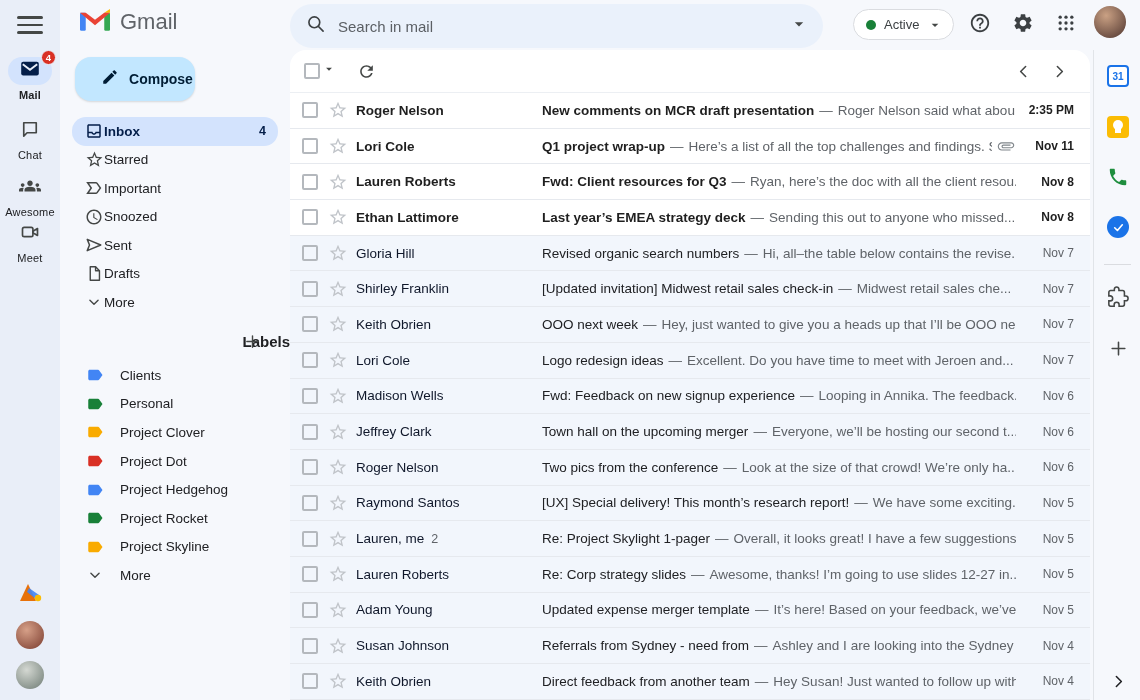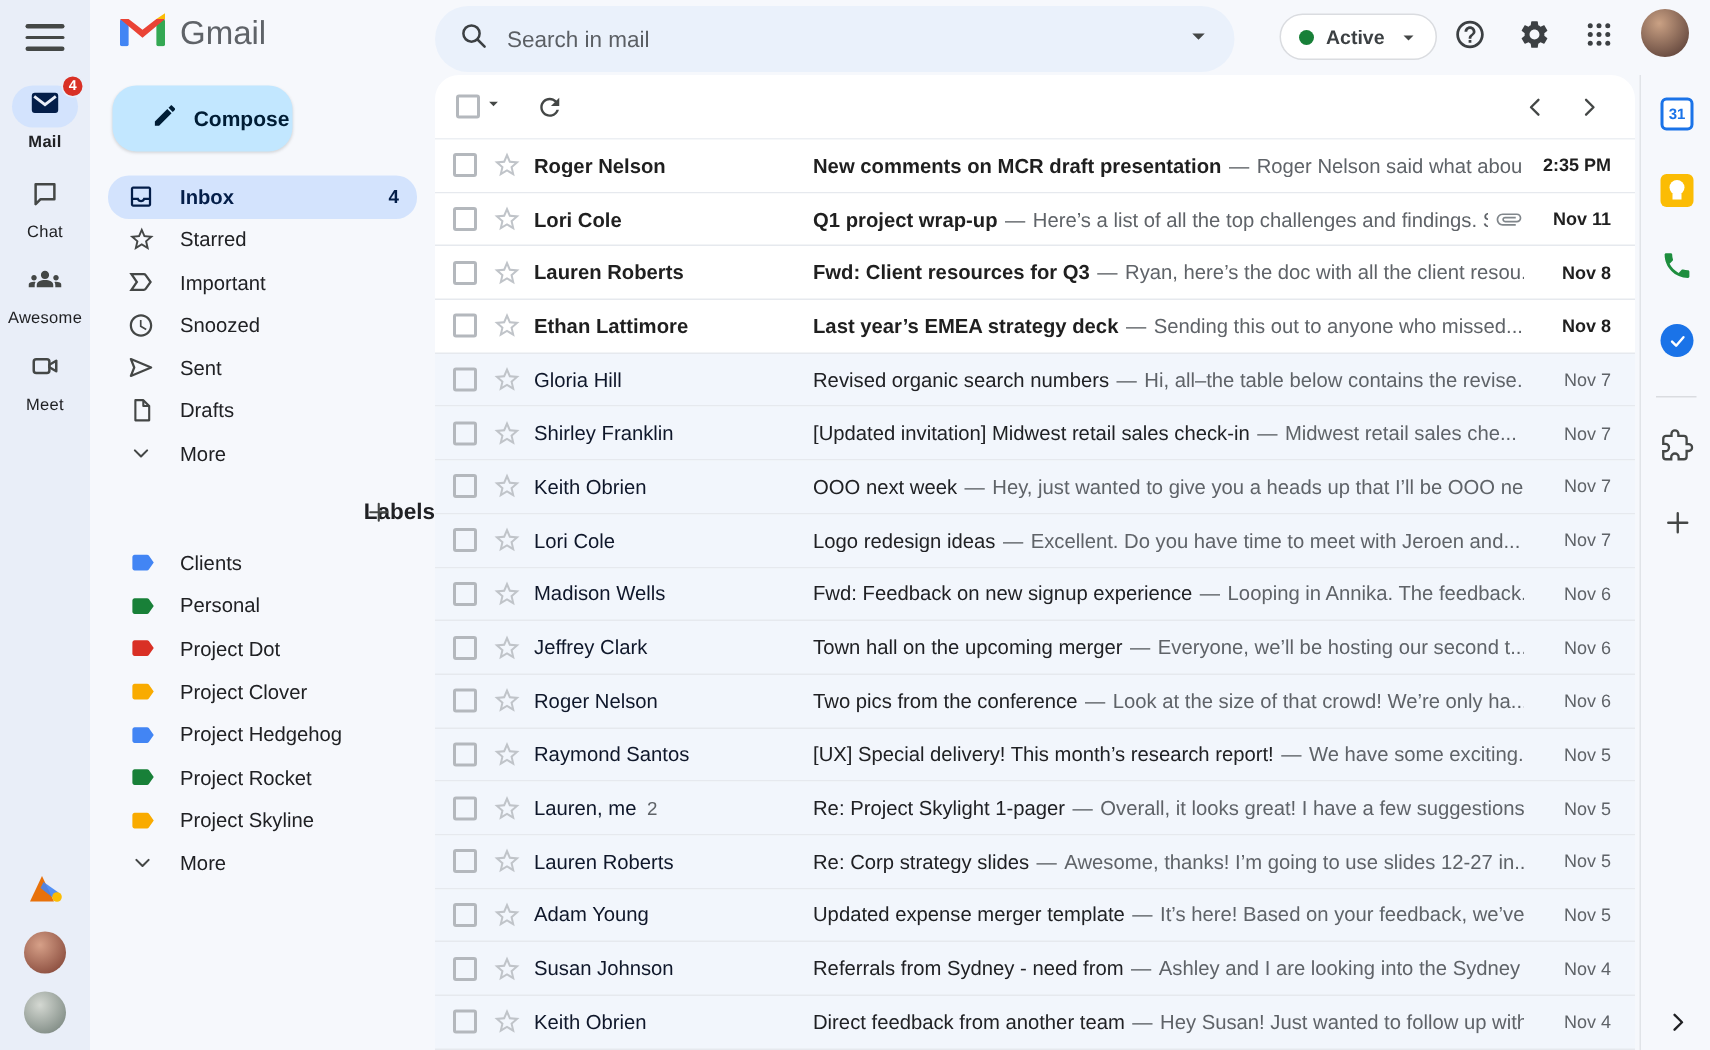--- a/index.html
+++ b/index.html
@@ -21,38 +21,38 @@
   .av1 { top:621px; background:radial-gradient(circle at 38% 32%, #d6a088, #7a3b2e); }
   .av2 { top:661px; background:radial-gradient(circle at 38% 32%, #d4d8d2, #6e7b74); }
 
   
   .sidebar { position:absolute; left:60px; top:0; width:230px; height:700px; }
   .gmail-logo { position:absolute; left:20px; top:8px; display:flex; align-items:center; gap:10px; }
   .gmail-logo .word { font-size:22px; color:#5f6368; }
   .compose { position:absolute; left:15px; top:57px; width:120px; height:44px; border-radius:16px; background:#c2e7ff; display:flex; align-items:center; justify-content:center; gap:10px; cursor:pointer; box-shadow:0 1px 2px rgba(60,64,67,.18);padding-left:24px; }
   .compose .lbl { font-size:14px; font-weight:600; color:#001d35; }
   .nav { position:absolute; left:0; top:117px; right:0; }
-  .nav-item { height:28.5px; margin:0 12px; border-radius:14px; display:flex; align-items:center; gap:16px; padding:0 12px; cursor:pointer; font-size:13.5px; color:#202124; }
+  .nav-item { height:28.5px; margin:0 12px; border-radius:14px; display:flex; align-items:center; padding:0 12px; cursor:pointer; font-size:13.5px; color:#202124; }
   .nav-item .nico { width:20px; height:20px; display:flex; align-items:center; justify-content:center; flex:none; }
   .nav-item.active { background:#d3e3fd; font-weight:700; color:#041e49; }
   .nav-item .ncount { margin-left:auto; font-size:12.5px; font-weight:700; color:#041e49; }
   .labels-head { position:absolute; left:0; top:329px; right:0; height:24px; display:flex; align-items:center;justify-content:flex-end; }
   .labels-head .t { padding-left:28px; font-size:15px; font-weight:600; color:#202124; }
   .labels-head .plus { position:absolute; right:26px; top:0; width:24px; height:24px; display:flex; align-items:center; justify-content:center; cursor:pointer; }
   .labels-list { position:absolute; left:0; top:361px; right:0; }
   .label-item { height:28.6px; display:flex; align-items:center; gap:16px; padding-left:26px; font-size:13.5px; color:#202124; cursor:pointer; }
   .label-item .tag { width:18px; height:18px; flex:none; }
 
   
   .searchbar { position:absolute; left:290px; top:4px; width:533px; height:44px; background:#eaf1fb; border-radius:22px; display:flex; align-items:center; padding:0 14px 0 16px; z-index:2; }
   .searchbar input { flex:1; border:none; outline:none; background:transparent; font-size:15px; color:#3c4043; font-family:"Liberation Sans",sans-serif; margin-left:12px; }
   .searchbar input::placeholder { color:#5b5f64; opacity:1; }
   .status-pill { position:absolute; left:853px; top:9px; height:31px; background:#fff; border:1px solid #dadce0; border-radius:16px; display:flex; align-items:center; gap:8px; padding:0 10px 0 12px; cursor:pointer; }
   .status-dot { width:10px; height:10px; border-radius:50%; background:#188038; }
-  .status-lbl { font-size:13px; font-weight:700; color:#3c4043; }
+  .status-lbl { font-size:13px; font-weight:400; color:#3c4043; }
   .iconbtn { position:absolute; top:9px; width:28px; height:28px; display:flex; align-items:center; justify-content:center; cursor:pointer; border-radius:50%; }
   .topbar-avatar { position:absolute; left:1094px; top:6px; width:32px; height:32px; border-radius:50%; background:radial-gradient(circle at 38% 30%, #caa184, #4e342e); cursor:pointer; }
 
   
   .card { position:absolute; left:290px; top:50px; width:800px; height:650px; background:#fff; border-radius:16px 16px 0 0; overflow:hidden; }
   .toolbar { height:43px; display:flex; align-items:center; padding:0 0 0 14px; border-bottom:1px solid #eceff3; position:relative; }
   .cb { width:16px; height:16px; border:2px solid #b4b8bd; border-radius:2px; flex:none; cursor:pointer; }
   .toolbar .caret { margin-left:2px; cursor:pointer; }
   .toolbar .refresh { margin-left:18px; width:24px; height:24px; display:flex; align-items:center; justify-content:center; cursor:pointer; }
   .pager { position:absolute; top:9px; width:24px; height:24px; display:flex; align-items:center; justify-content:center; cursor:pointer; }
@@ -125,21 +125,21 @@
     <div class="rail-pill">
       <span>
         <svg width="22" height="22" viewBox="0 0 24 24" fill="#444746">
             <path d="M12 12.75c1.63 0 3.07.39 4.24.9 1.08.48 1.76 1.56 1.76 2.73V18H6v-1.61c0-1.18.68-2.26 1.76-2.73 1.17-.52 2.61-.91 4.24-.91zM4 13c1.1 0 2-.9 2-2s-.9-2-2-2-2 .9-2 2 .9 2 2 2zm1.13 1.1c-.37-.06-.74-.1-1.13-.1-.99 0-1.93.21-2.78.58C.48 14.9 0 15.62 0 16.43V18h4.5v-1.61c0-.83.23-1.61.63-2.29zM20 13c1.1 0 2-.9 2-2s-.9-2-2-2-2 .9-2 2 .9 2 2 2zm4 3.43c0-.81-.48-1.53-1.22-1.85-.85-.37-1.79-.58-2.78-.58-.39 0-.76.04-1.13.1.4.68.63 1.46.63 2.29V18H24v-1.57zM12 6c1.66 0 3 1.34 3 3s-1.34 3-3 3-3-1.34-3-3 1.34-3 3-3z"></path>
           </svg>
       </span>
     </div>
     <span class="rail-label">Awesome</span>
   </div>
 
-  <div class="rail-item" style="top:232px">
+  <div class="rail-item" style="top:220px">
     <div class="rail-pill">
       <span>
         <svg width="22" height="20" viewBox="0 0 24 24">
             <rect x="3" y="6.5" width="12.5" height="11" rx="2" fill="none" stroke="#444746" stroke-width="2"></rect>
             <path d="M15.5 11 L21 7.8v8.4L15.5 13z" fill="none" stroke="#444746" stroke-width="2" stroke-linejoin="round"></path>
           </svg>
       </span>
     </div>
     <span class="rail-label">Meet</span>
   </div>
@@ -262,33 +262,33 @@
       <svg width="18" height="18" viewBox="0 0 24 24">
             <path d="M17.63 5.84C17.27 5.33 16.67 5 16 5H5c-1.1 0-2 .9-2 2v10c0 1.1.9 2 2 2h11c.67 0 1.27-.33 1.63-.84L22 12l-4.37-6.16z" fill="#188038"></path>
           </svg>
     </span>
     <span class="label-name">Personal</span>
   </div>
 
   <div class="label-item">
     <span class="tag">
       <svg width="18" height="18" viewBox="0 0 24 24">
-            <path d="M17.63 5.84C17.27 5.33 16.67 5 16 5H5c-1.1 0-2 .9-2 2v10c0 1.1.9 2 2 2h11c.67 0 1.27-.33 1.63-.84L22 12l-4.37-6.16z" fill="#d93025"></path>
-          </svg>
-    </span>
-    <span class="label-name">Project Dot</span>
+            <path d="M17.63 5.84C17.27 5.33 16.67 5 16 5H5c-1.1 0-2 .9-2 2v10c0 1.1.9 2 2 2h11c.67 0 1.27-.33 1.63-.84L22 12l-4.37-6.16z" fill="#f9ab00"></path>
+          </svg>
+    </span>
+    <span class="label-name">Project Clover</span>
   </div>
 
   <div class="label-item">
     <span class="tag">
       <svg width="18" height="18" viewBox="0 0 24 24">
-            <path d="M17.63 5.84C17.27 5.33 16.67 5 16 5H5c-1.1 0-2 .9-2 2v10c0 1.1.9 2 2 2h11c.67 0 1.27-.33 1.63-.84L22 12l-4.37-6.16z" fill="#f9ab00"></path>
-          </svg>
-    </span>
-    <span class="label-name">Project Clover</span>
+            <path d="M17.63 5.84C17.27 5.33 16.67 5 16 5H5c-1.1 0-2 .9-2 2v10c0 1.1.9 2 2 2h11c.67 0 1.27-.33 1.63-.84L22 12l-4.37-6.16z" fill="#d93025"></path>
+          </svg>
+    </span>
+    <span class="label-name">Project Dot</span>
   </div>
 
   <div class="label-item">
     <span class="tag">
       <svg width="18" height="18" viewBox="0 0 24 24">
             <path d="M17.63 5.84C17.27 5.33 16.67 5 16 5H5c-1.1 0-2 .9-2 2v10c0 1.1.9 2 2 2h11c.67 0 1.27-.33 1.63-.84L22 12l-4.37-6.16z" fill="#4285f4"></path>
           </svg>
     </span>
     <span class="label-name">Project Hedgehog</span>
   </div>

